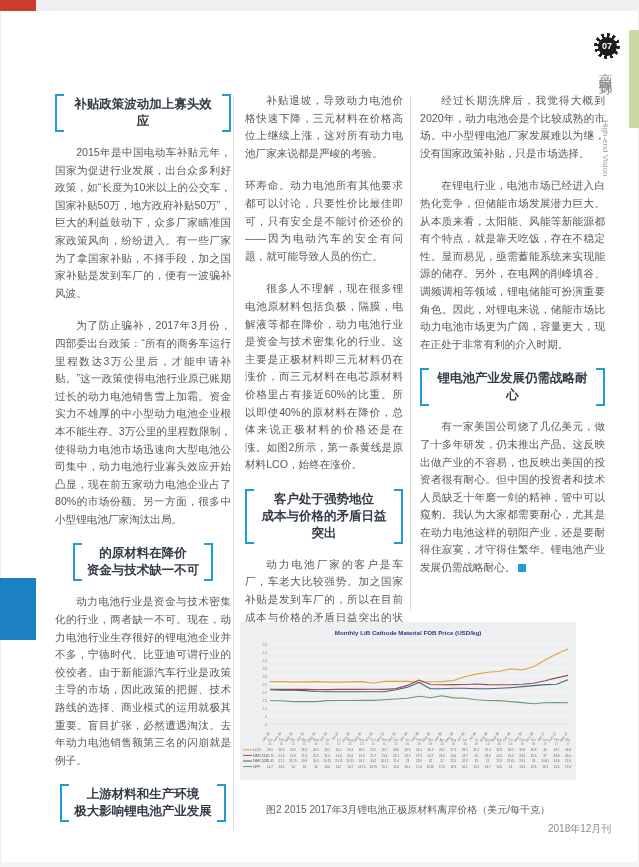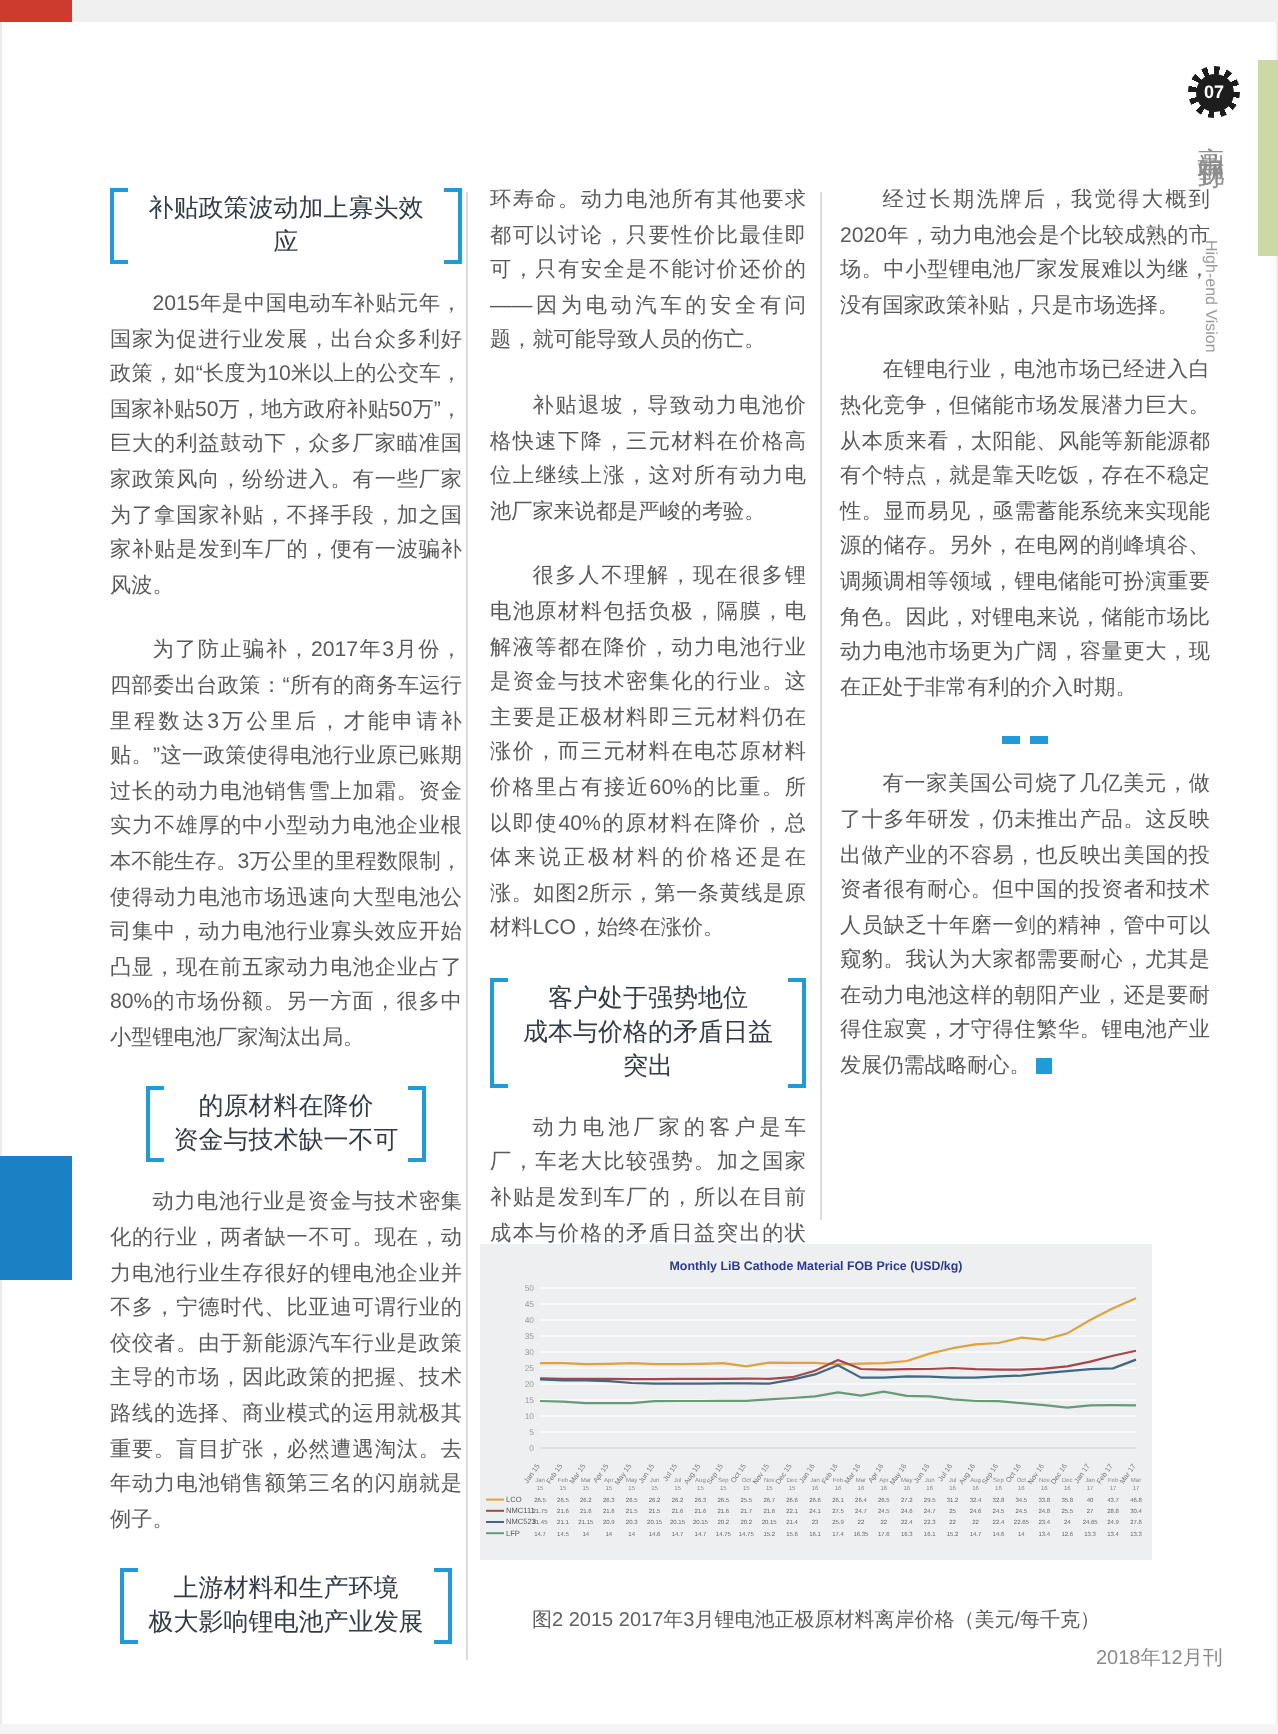--- a/index.html
+++ b/index.html
@@ -29,21 +29,21 @@
   .para{margin:0 0 15px;text-indent:2em;}
   .col-rule{position:absolute;width:1px;background:#dcdcdc;}
   .rule-1{left:233px;top:96px;height:734px;}
   .rule-2{left:410px;top:96px;height:514px;}
   
   .hgroup{display:flex;justify-content:center;align-items:stretch;gap:5px;margin:12px 0 12px;}
   .col > .hgroup:first-child{margin-top:2px;}
   .brk{width:7px;flex:0 0 7px;}
   .brk-l{border-left:2.5px solid #1f9cd8;border-top:2.5px solid #1f9cd8;border-bottom:2.5px solid #1f9cd8;}
   .brk-r{border-right:2.5px solid #1f9cd8;border-top:2.5px solid #1f9cd8;border-bottom:2.5px solid #1f9cd8;}
-  .htxt{font-weight:normal;font-size:12.5px;line-height:17px;color:#333b46;text-align:center;padding:2px 0;}
+  .htxt{font-weight:bold;font-size:12.5px;line-height:17px;color:#333b46;text-align:center;padding:2px 0;}
   .htxt span{display:block;text-indent:0;}
   .endmark{display:inline-block;width:8px;height:8px;background:#1f9cd8;margin-left:3px;vertical-align:-1px;}
   
   .chart-box{position:absolute;left:240px;top:622px;width:336px;height:158px;background:#edeff1;}
   .chart-box svg{display:block;}
   .cap{position:absolute;left:238px;width:340px;text-align:center;color:#5f5f5f;}
   .cap-1{top:803px;font-size:10px;}
   .cap-2{top:796px;font-size:10px;}
   .footer{position:absolute;left:548px;top:822px;width:64px;text-align:left;font-size:10px;color:#8a8a8a;}
 </style>
@@ -91,22 +91,22 @@
       <div class="htxt">
         <span>上游材料和生产环境</span>
         <span>极大影响锂电池产业发展</span>
       </div>
       <div class="brk brk-r"></div>
     </div>
 
   </div>
 
   <div class="col col-2">
+    <p class="para">补贴退坡，导致动力电池价格快速下降，三元材料在价格高位上继续上涨，这对所有动力电池厂家来说都是严峻的考验。</p>
     <p class="para" style="text-indent:0;">环寿命。动力电池所有其他要求都可以讨论，只要性价比最佳即可，只有安全是不能讨价还价的——因为电动汽车的安全有问题，就可能导致人员的伤亡。</p>
-    <p class="para">补贴退坡，导致动力电池价格快速下降，三元材料在价格高位上继续上涨，这对所有动力电池厂家来说都是严峻的考验。</p>
     <p class="para">很多人不理解，现在很多锂电池原材料包括负极，隔膜，电解液等都在降价，动力电池行业是资金与技术密集化的行业。这主要是正极材料即三元材料仍在涨价，而三元材料在电芯原材料价格里占有接近60%的比重。所以即使40%的原材料在降价，总体来说正极材料的价格还是在涨。如图2所示，第一条黄线是原材料LCO，始终在涨价。</p>
     <div class="hgroup">
       <div class="brk brk-l"></div>
       <div class="htxt">
         <span>客户处于强势地位</span>
         <span>成本与价格的矛盾日益突出</span>
       </div>
       <div class="brk brk-r"></div>
     </div>
     <p class="para">动力电池厂家的客户是车厂，车老大比较强势。加之国家补贴是发到车厂的，所以在目前成本与价格的矛盾日益突出的状况下，大部分电池厂家几乎没有与车厂议价的筹码。</p>
@@ -118,20 +118,23 @@
       </div>
       <div class="brk brk-r"></div>
     </div>
   </div>
 
   <div class="col col-3">
     <p class="para">经过长期洗牌后，我觉得大概到2020年，动力电池会是个比较成熟的市场。中小型锂电池厂家发展难以为继，没有国家政策补贴，只是市场选择。</p>
     <p class="para">在锂电行业，电池市场已经进入白热化竞争，但储能市场发展潜力巨大。从本质来看，太阳能、风能等新能源都有个特点，就是靠天吃饭，存在不稳定性。显而易见，亟需蓄能系统来实现能源的储存。另外，在电网的削峰填谷、调频调相等领域，锂电储能可扮演重要角色。因此，对锂电来说，储能市场比动力电池市场更为广阔，容量更大，现在正处于非常有利的介入时期。</p>
     <div class="hgroup">
       <div class="brk brk-l"></div>
+      <div class="htxt">
+        <span>锂电池产业发展仍需战略耐心</span>
+      </div>
       <div class="brk brk-r"></div>
     </div>
     <p class="para"><span>有一家美国公司烧了几亿美元，做了十多年研发，仍未推出产品。这反映出做产业的不容易，也反映出美国的投资者很有耐心。但中国的投资者和技术人员缺乏十年磨一剑的精神，管中可以窥豹。我认为大家都需要耐心，尤其是在动力电池这样的朝阳产业，还是要耐得住寂寞，才守得住繁华。锂电池产业发展仍需战略耐心。</span><span class="endmark"></span></p>
   </div>
 
   <div class="chart-box">
       <svg viewBox="0 0 336 158" width="336" height="158">
         <rect x="0" y="0" width="336" height="158" fill="#edeff1"></rect>
         <text x="168" y="13" font-size="6.2" font-weight="bold" fill="#2b3a8c" text-anchor="middle">Monthly LiB Cathode Material FOB Price (USD/kg)</text>
         <line x1="30" y1="102" x2="328" y2="102" stroke="#fafbfc" stroke-width="0.8"></line>

